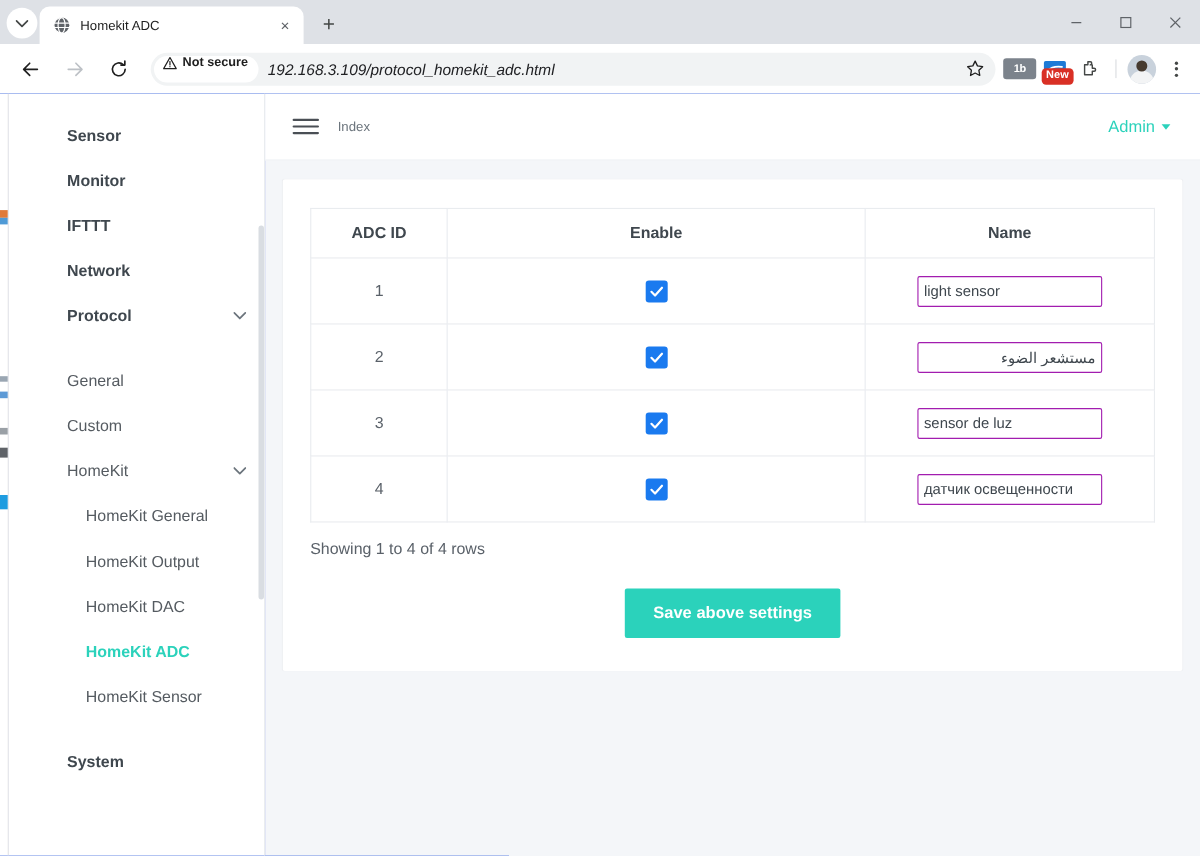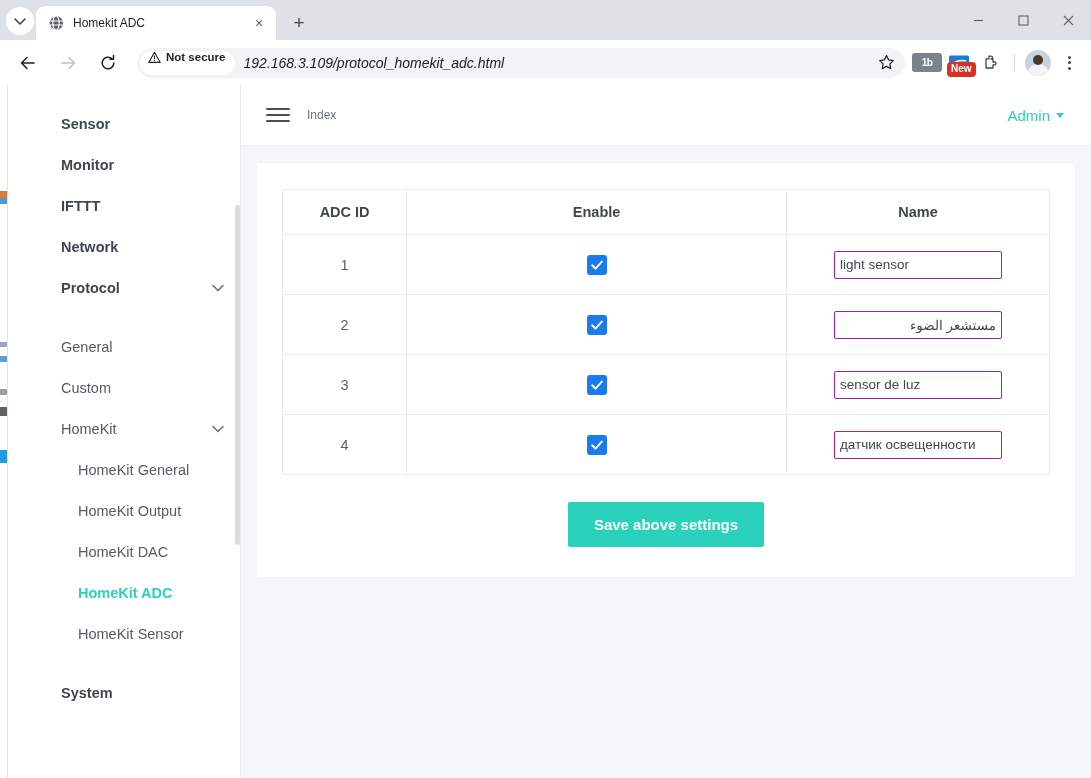--- a/index.html
+++ b/index.html
@@ -446,20 +446,21 @@
                   <td class="col-en"><span class="cbx" style="background: rgb(26, 122, 239); border: none;">
                       <svg viewBox="0 0 14 14">
                         <path d="M2.2 7.3l3.3 3.3 6.3-7" fill="none" stroke="#fff" stroke-width="2" stroke-linecap="round" stroke-linejoin="round"></path>
                       </svg>
                     </span></td>
                   <td class="col-nm"><input type="text" class="name-input" value="датчик освещенности" style=""></td>
                 </tr>
               </tbody>
           </table>
 
+          <div class="rowinfo">Showing 1 to 4 of 4 rows</div>
 
           <div class="savewrap">
             <button class="save-btn">Save above settings</button>
           </div>
         </div>
       </div>
 
     </div>
   </div>
 </div>

